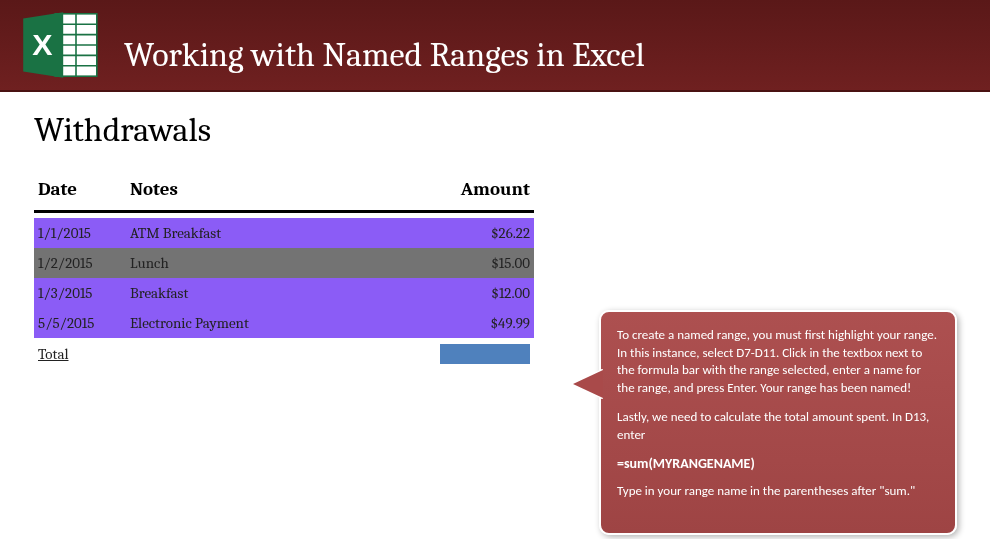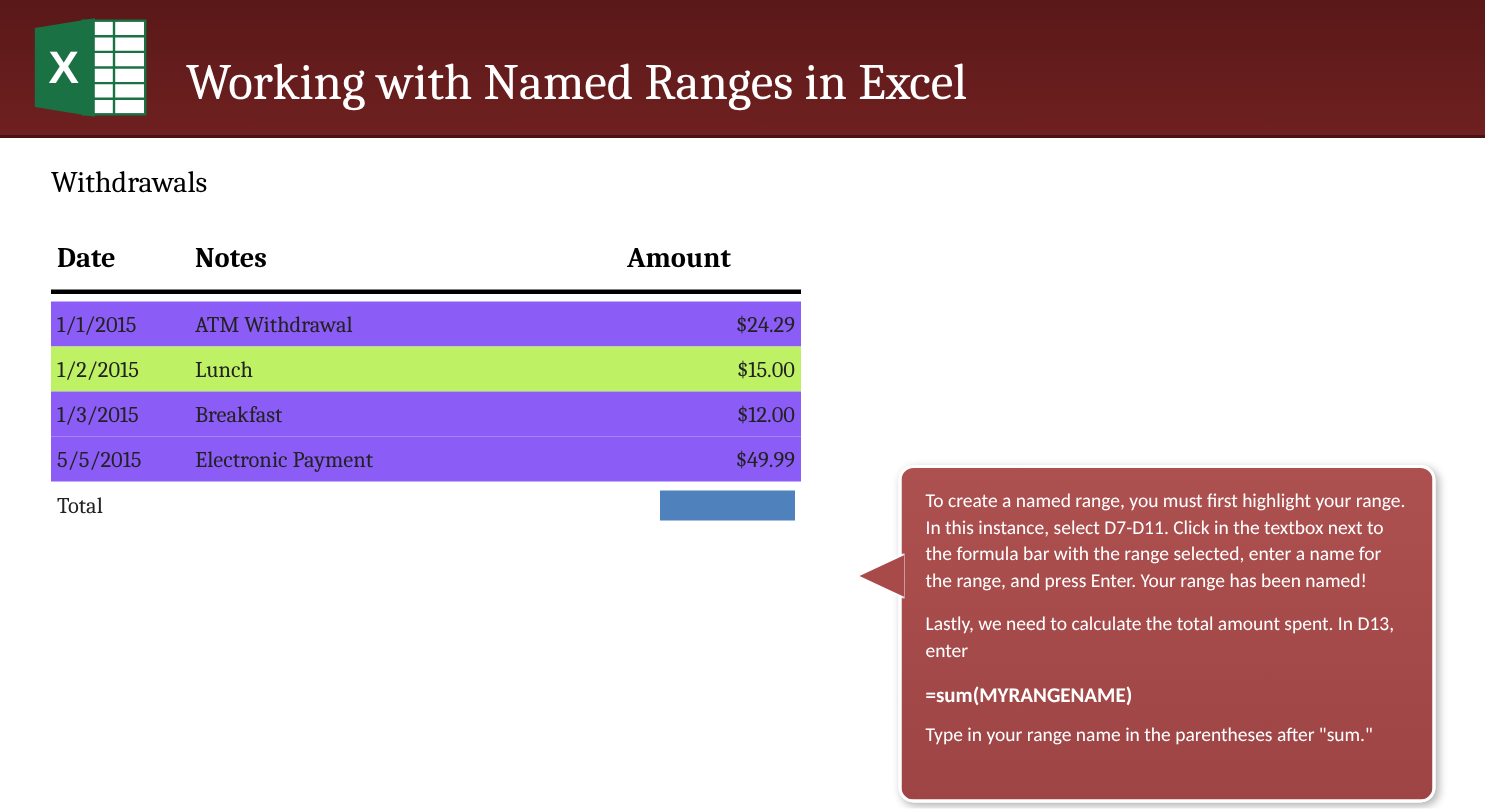--- a/index.html
+++ b/index.html
@@ -32,50 +32,51 @@
       font-size: 34px;
       font-weight: normal;
       margin-left: 24px;
       font-family: Cambria, Georgia, serif;
       margin-top: 20px;
     }
     .content {
       padding: 18px 34px;
     }
     .section-title {
-      font-size: 20px;
+      font-size: 34px;
       font-weight: normal;
       margin-bottom: 22px;
       color: #000;
     }
     table.data {
       border-collapse: collapse;
       width: 500px;
     }
     table.data th {
       text-align: left;
       font-size: 19px;
       font-weight: bold;
       padding: 6px 4px 10px 4px;
       border-bottom: 3px solid #000;
     }
-    table.data th.amount-col { text-align: left; width: 120px; }
+    table.data th.amount-col { text-align: right; width: 120px; }
     table.data th.date-col { width: 92px; }
     table.data td {
       font-size: 15px;
       padding: 6px 4px;
       color: #222;
     }
     table.data tr.spacer td { height: 6px; padding: 0; }
     table.data tbody tr.row-odd td { background: #8b5cf6; }
-    table.data tbody tr.row-even td { background: #bef264; }
+    table.data tbody tr.row-even td { background: #737373; }
     table.data td.amount { text-align: right; }
     .total-row td {
       padding-top: 14px;
       font-size: 15px;
+      text-decoration: underline;
     }
     .highlight-cell {
       display: inline-block;
       width: 90px;
       height: 20px;
       background: #4f81bd;
       vertical-align: middle;
     }
     .callout {
       position: absolute;
@@ -143,22 +144,22 @@
         <th>Notes</th>
         <th class="amount-col">Amount</th>
       </tr>
     </thead>
     <tbody>
       <tr class="spacer">
           <td colspan="3"></td>
         </tr>
       <tr class="row-odd">
         <td>1/1/2015</td>
-        <td>ATM Withdrawal</td>
-        <td class="amount">$24.29</td>
+        <td>ATM Breakfast</td>
+        <td class="amount">$26.22</td>
       </tr>
       <tr class="row-even">
         <td>1/2/2015</td>
         <td>Lunch</td>
         <td class="amount">$15.00</td>
       </tr>
       <tr class="row-odd">
         <td>1/3/2015</td>
         <td>Breakfast</td>
         <td class="amount">$12.00</td>

